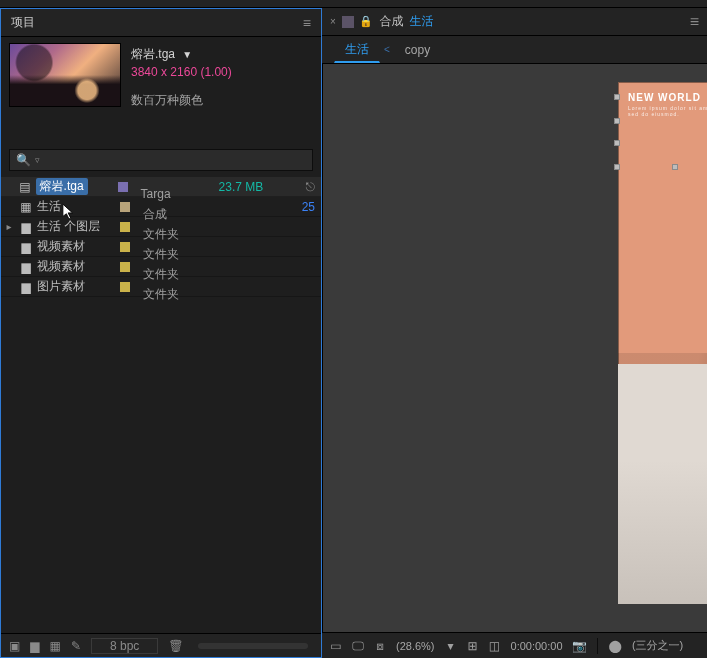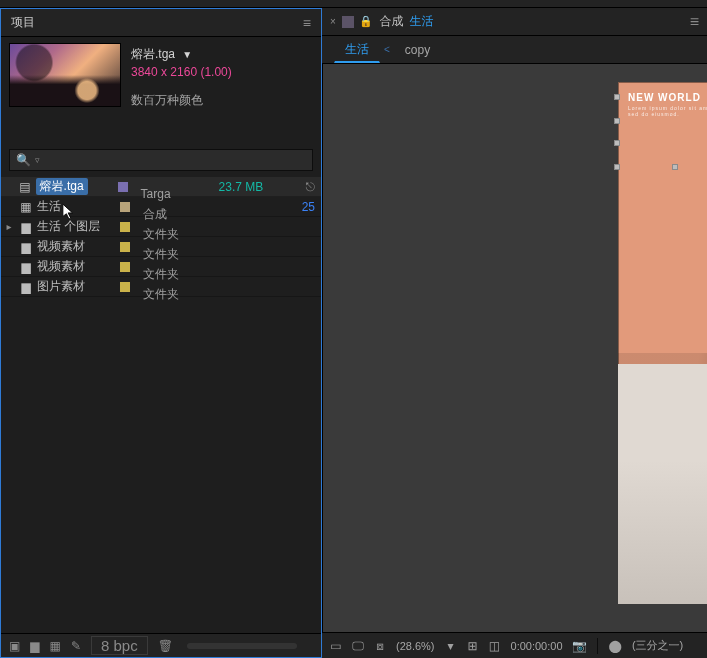--- a/index.html
+++ b/index.html
@@ -91,21 +91,21 @@
   .swatch { width: 10px; height: 10px; display: inline-block; }
 
   .icon-glyph { font-size: 12px; line-height: 1; }
 
   .left .spacer { flex: 1; }
   .left .footer {
     height: 24px; background: #232323; border-top: 1px solid #000;
     display: flex; align-items: center; gap: 10px; padding: 0 8px;
   }
   .left .footer .fitem { color: #8a8a8a; font-size: 12px; }
-  .left .footer .bpc { border: 1px solid #3a3a3a; padding: 0 9px; font-size: 15px; }
+  .left .footer .bpc { border: 1px solid #3a3a3a; padding: 0 18px; font-size: 12px; }
   .left .footer .slider { width: 110px; height: 6px; background: #333; border-radius: 3px; margin-left: 4px;}
 
   
   .cursor {
     position: absolute; left: 62px; top: 203px; width: 14px; height: 18px; pointer-events: none; z-index: 50;
   }
   .cursor svg { width: 100%; height: 100%; }
 
   
   .right {

